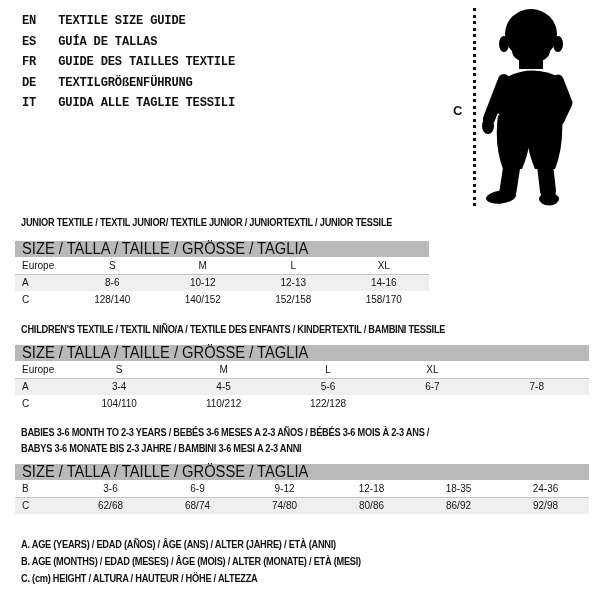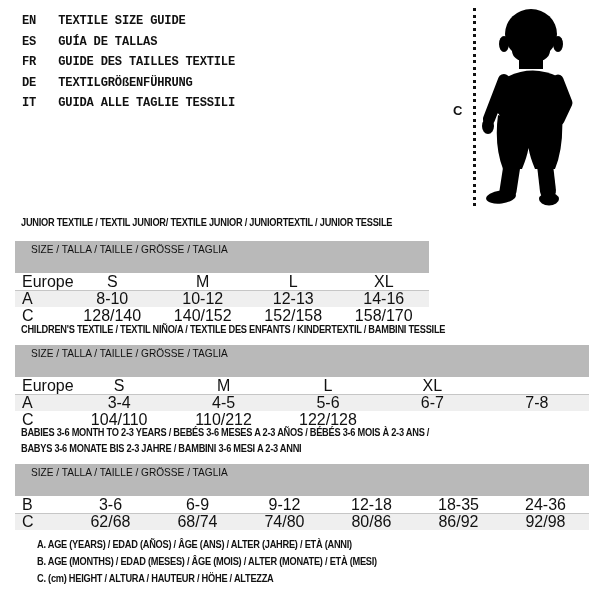--- a/index.html
+++ b/index.html
@@ -32,32 +32,32 @@
   .t1-title{top:215px;}
   .t2-title{top:322px;}
   .t3-title-1{top:425px;}
   .t3-title-2{top:441px;}
 
   
   .tbl{position:absolute;left:15px;}
   .t1{top:241px;width:414px;}
   .t2{top:345px;width:574px;}
   .t3{top:464px;width:574px;}
-  .bar{height:32px;line-height:16px;background:var(--bar);font-size:11px;
-       padding-left:16px;white-space:nowrap;}
+  .bar{height:16px;line-height:16px;background:var(--bar);font-size:16px;
+       padding-left:7px;white-space:nowrap;}
   .bar span{display:inline-block;transform:scaleX(0.92);transform-origin:left center;}
-  .trow{display:grid;height:17px;line-height:17px;font-size:16px;}
+  .trow{display:grid;height:17px;line-height:17px;font-size:10px;}
   .cols4{grid-template-columns:52px repeat(4,1fr);}
   .cols5{grid-template-columns:52px repeat(5,1fr);}
   .cols6{grid-template-columns:52px repeat(6,1fr);}
   .trow.shaded{background:var(--shade);border-top:1px solid var(--shade-border);line-height:16px;}
   .tlabel{padding-left:7px;text-align:left;}
   .tcell{text-align:center;}
 
-  .notes{position:absolute;left:0;top:536px;width:600px;padding-left:16px;}
+  .notes{position:absolute;left:0;top:536px;width:600px;}
   .note-line{position:static;display:block;height:17px;line-height:17px;margin-left:21px;}
 </style>
 </head>
 <body>
 
 <div class="canvas">
 
   <section class="lang-list">
     <div class="lang-row">
       <span class="lang-code">EN</span>
@@ -114,21 +114,21 @@
     </div>
     <div class="trow cols4">
       <div class="tlabel">Europe</div>
       <div class="tcell">S</div>
       <div class="tcell">M</div>
       <div class="tcell">L</div>
       <div class="tcell">XL</div>
     </div>
     <div class="trow cols4 shaded">
       <div class="tlabel">A</div>
-      <div class="tcell">8-10</div>
+      <div class="tcell">8-6</div>
       <div class="tcell">10-12</div>
       <div class="tcell">12-13</div>
       <div class="tcell">14-16</div>
     </div>
     <div class="trow cols4">
       <div class="tlabel">C</div>
       <div class="tcell">128/140</div>
       <div class="tcell">140/152</div>
       <div class="tcell">152/158</div>
       <div class="tcell">158/170</div>

